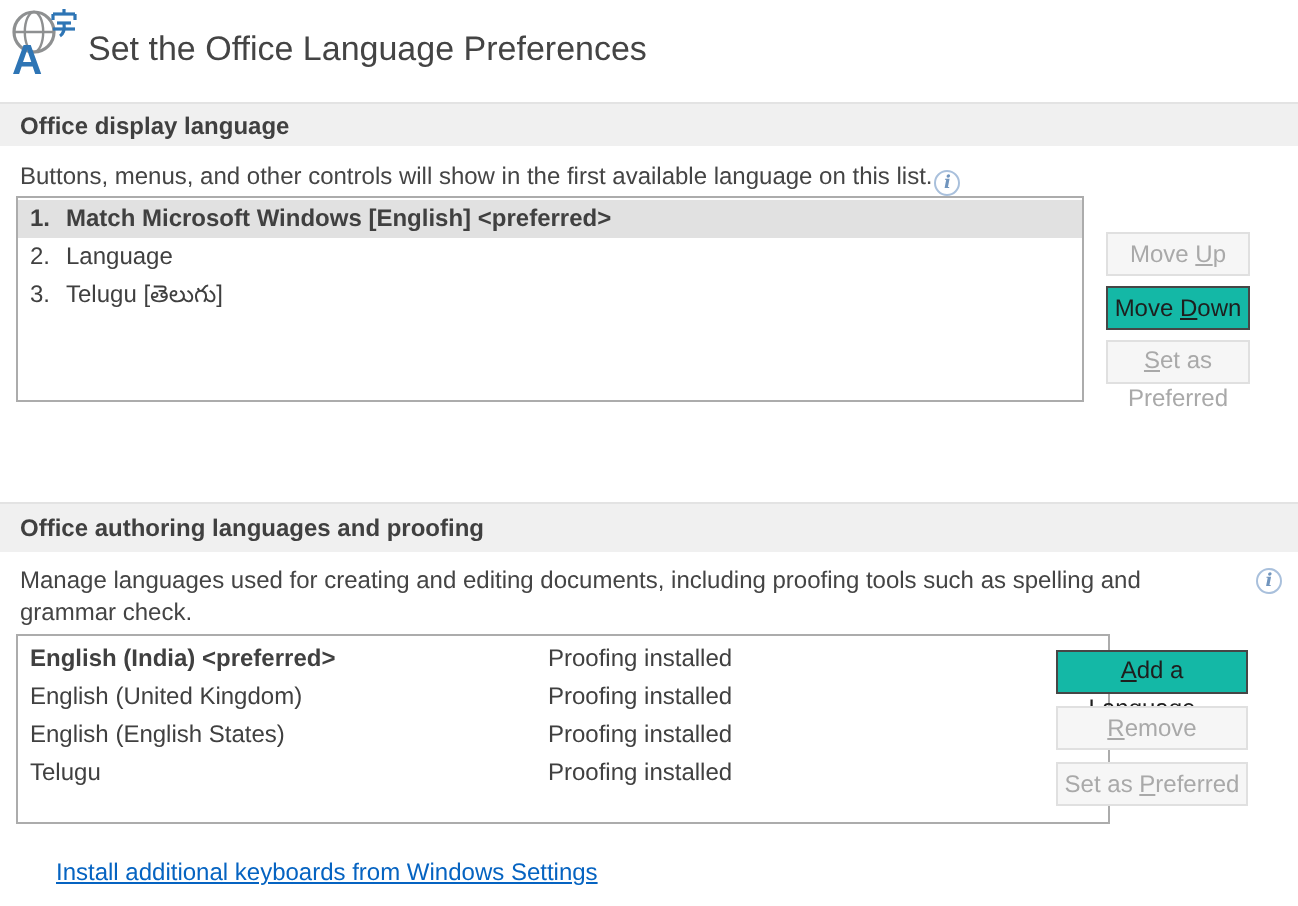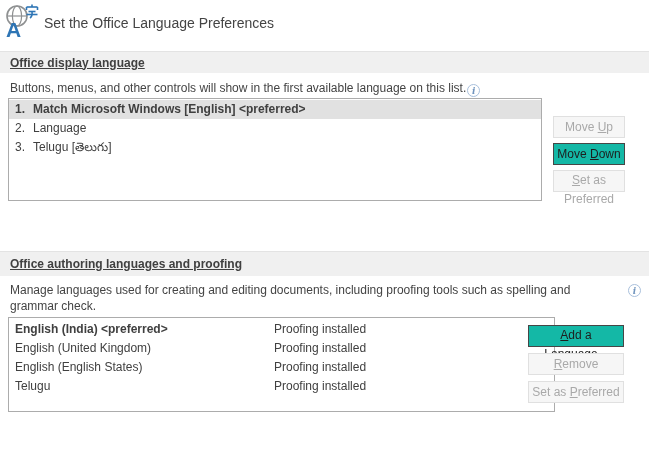--- a/index.html
+++ b/index.html
@@ -5,26 +5,26 @@
   * { margin:0; padding:0; box-sizing:border-box; }
   html,body { background:#fff; }
   body {
     width:649px; height:453px; overflow:hidden;
     font-family:"Liberation Sans", sans-serif; font-size:12px; color:#404040;
   }
   #root { position:relative; width:649px; height:453px; background:#fff; }
 
   
   #app-icon { position:absolute; left:2px; top:3px; width:38px; height:38px; }
-  #page-title { position:absolute; left:44px; top:15px; font-size:14px; color:#444; }
+  #page-title { position:absolute; left:44px; top:15px; font-size:17px; color:#444; }
 
   
   .band { position:absolute; left:0; width:649px; background:#F0F0F0;
           border-top:1px solid #E3E3E3; font-weight:bold; color:#404040;
-          display:flex; align-items:center; padding-left:10px;text-decoration:underline; }
+          display:flex; align-items:center; padding-left:10px; }
   #band1 { top:51px; height:22px; }
   #band2 { top:251px; height:25px; }
 
   
   .desc { position:absolute; color:#444; line-height:16px; }
   #desc1 { left:10px; top:80px; white-space:nowrap; }
   #desc2 { left:10px; top:282px; width:588px; }
 
   .info-icon { display:inline-block; width:13px; height:13px;
     border:1px solid #A9C0DC; border-radius:50%; color:#7195BE;
@@ -129,14 +129,15 @@
     <div class="row">
       <span class="name-col">Telugu</span>
       <span>Proofing installed</span>
     </div>
   </div>
 
   <button class="btn col2" id="btn-addlang"><span></span><span class="key">A</span><span>dd a Language...</span></button>
   <button class="btn col2 disabled" id="btn-remove"><span></span><span class="key">R</span><span>emove</span></button>
   <button class="btn col2 disabled" id="btn-setpref2"><span>Set as </span><span class="key">P</span><span>referred</span></button>
 
+  <div class="link" id="link2">Install additional keyboards from Windows Settings</div>
 
 </div>
 
 </body></html>

